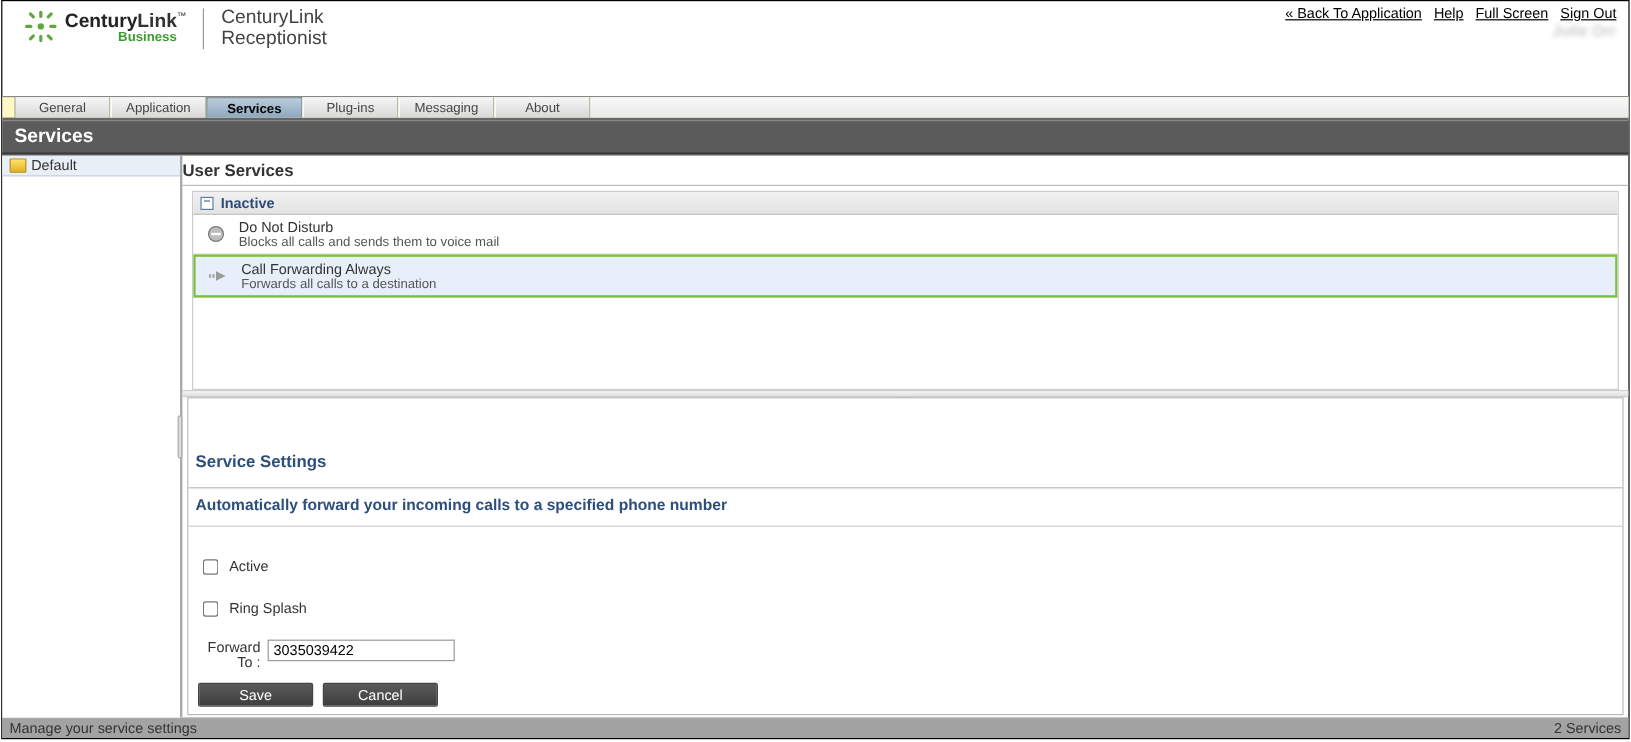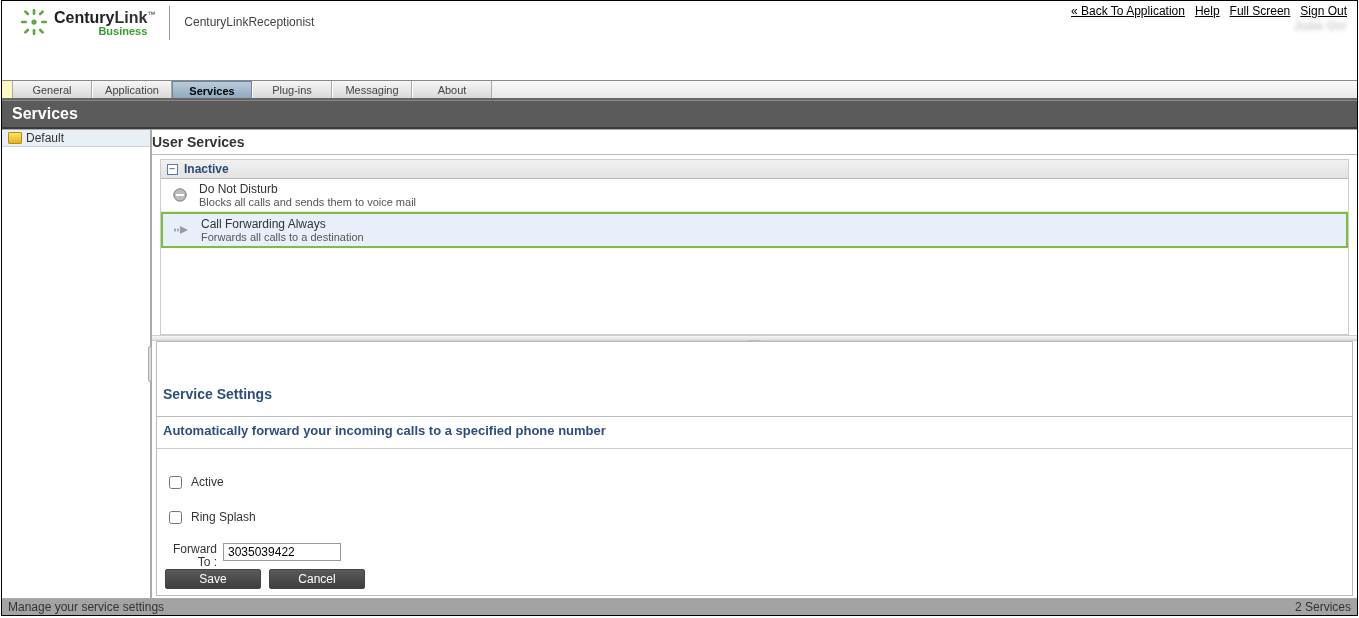--- a/index.html
+++ b/index.html
@@ -55,21 +55,21 @@
     align-items: center;
     gap: 6px;
   }
   .brand-logo svg { width: 28px; height: 28px; }
   .brand-text { display:flex; flex-direction:column; line-height:1; }
   .brand-text .line1 { font-size: 16px; }
   .brand-text .line1 .ct { font-weight: 600; color:#222;}
   .brand-text .line1 .tm { font-size: 8px; vertical-align: super;}
   .brand-text .line2 { font-size: 11px; color:#3a9d2f; font-weight: bold; text-align:right; padding-right:8px;}
   .sep-vert { width:1px; background:#999; height:34px; }
-  .brand-right { display:flex; flex-direction:row; line-height:1.1; font-size:12px; color:#444; }
+  .brand-right { display:flex; flex-direction:column; line-height:1.1; font-size:16px; color:#444; }
 
   
   .tabbar {
     margin-top: 44px;
     border-top: 1px solid #888;
     border-bottom: 2px solid #666;
     background: #fef9c3;
     display: flex;
     height: 20px;
   }
@@ -239,26 +239,26 @@
     color:#2d4f7d;
     padding:6px 6px 10px 6px;
     border-bottom:1px solid #ccc;
   }
   .form-area { padding:8px 8px 6px 8px; }
   .form-row { display:flex; align-items:center; gap:6px; margin:16px 0; font-size:12px; }
   .form-row label { cursor:pointer; }
   .fwd-row { display:flex; align-items:flex-start; gap:6px; margin-top:4px;}
   .fwd-label { width:52px; text-align:right; line-height:1.1; font-size:12px; }
   .fwd-input {
-    width:118px; height:18px;
+    width:156px; height:18px;
     border:1px solid #9a9a9a;
     padding:1px 4px;
     font-size:12px;
   }
-  .btn-row { display:flex; gap:8px; margin-top:0; }
+  .btn-row { display:flex; gap:8px; margin-top:10px; }
   .btn {
     width:96px; height:20px;
     border:1px solid #444;
     background:linear-gradient(#5a5a5a,#3e3e3e);
     color:#fff;
     font-size:12px;
     border-radius:2px;
     cursor:pointer;
   }
 

